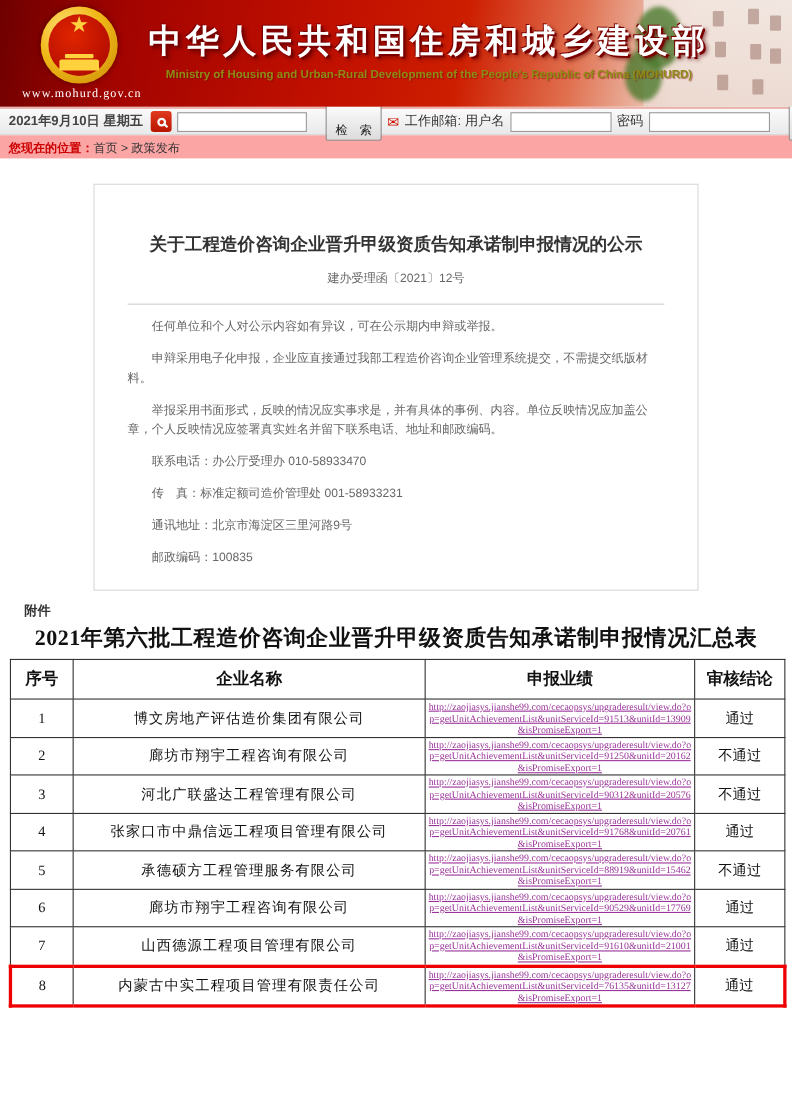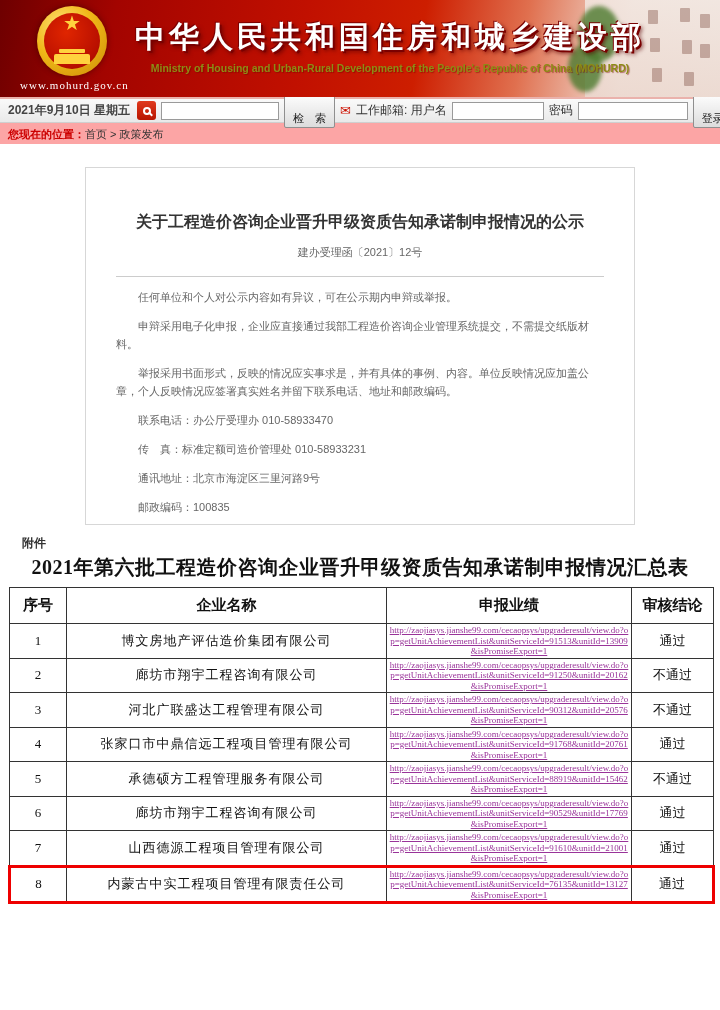--- a/index.html
+++ b/index.html
@@ -38,32 +38,32 @@
     display:flex; align-items:center; justify-content:center; cursor:pointer; flex:0 0 auto; }
   .mag { position:relative; width:8px; height:8px; border:2px solid #fff; border-radius:50%; }
   .mag::after { content:""; position:absolute; width:5px; height:2px; background:#fff;
     right:-4px; bottom:-2px; transform:rotate(45deg); }
   .tb-input { height:18px; border:1px solid #9a9a9a; background:#fff; font-size:11px; padding:0 3px; }
   .inp-search { width:118px; }
   .inp-user { width:92px; }
   .inp-pass { width:110px; }
   .tb-btn { height:20px; border:1px solid #8f8f8f; border-radius:2px;
     background:linear-gradient(180deg,#fdfdfd,#dcdcdc); font-size:11px; color:#222;
-    padding:16px 8px; cursor:pointer; white-space:nowrap; font-family:"Liberation Sans",sans-serif; }
+    padding:16px 8px; cursor:pointer; white-space:nowrap; font-family:"Liberation Sans",sans-serif;margin-left:12px; }
   .mail-icon { color:#cc1100; font-size:13px; line-height:13px; }
   .tb-label { white-space:nowrap; color:#333; }
 
   
   .breadcrumb { height:21px; padding:4px 0 0 8px; font-size:11px; background:#fca5a5; }
   .bc-prefix { color:#cc0000; font-weight:bold; }
   .bc-path { color:#333; }
 
   
   .doc-card { width:550px; margin:23px auto 10px; border:1px solid #d7d7d7; background:#fff;
-    padding:24px 30px 8px; }
+    padding:24px 30px 20px; }
   .doc-title { text-align:center; font-size:16px; font-weight:bold; color:#333; margin-top:20px; }
   .doc-number { text-align:center; font-size:11px; color:#666; margin-top:12px; }
   .doc-divider { border:none; border-top:1px solid #ccc; margin:16px 0 2px; }
   .doc-body p { font-size:11px; color:#666; line-height:18px; text-indent:2em; margin-top:11px;
     font-family:"Liberation Sans",sans-serif; }
 
   
   .attachment { font-size:12px; font-weight:bold; color:#333; padding-left:22px; margin-top:4px; }
   .table-title { text-align:center; font-family:"Liberation Serif",serif; font-size:20px; font-weight:bold;
     color:#111; margin:2px 0 6px; letter-spacing:.5px; }
@@ -129,21 +129,21 @@
 
 <div class="doc-card">
   <div class="doc-title">关于工程造价咨询企业晋升甲级资质告知承诺制申报情况的公示</div>
   <div class="doc-number">建办受理函〔2021〕12号</div>
   <hr class="doc-divider">
   <div class="doc-body">
       <p>任何单位和个人对公示内容如有异议，可在公示期内申辩或举报。</p>
       <p>申辩采用电子化申报，企业应直接通过我部工程造价咨询企业管理系统提交，不需提交纸版材料。</p>
       <p>举报采用书面形式，反映的情况应实事求是，并有具体的事例、内容。单位反映情况应加盖公章，个人反映情况应签署真实姓名并留下联系电话、地址和邮政编码。</p>
       <p>联系电话：办公厅受理办 010-58933470</p>
-      <p>传　真：标准定额司造价管理处 010-58933231</p>
+      <p>传　真：标准定额司造价管理处 001-58933231</p>
       <p>通讯地址：北京市海淀区三里河路9号</p>
       <p>邮政编码：100835</p>
     </div>
 </div>
 
 <div class="attachment">附件</div>
 <div class="table-title">2021年第六批工程造价咨询企业晋升甲级资质告知承诺制申报情况汇总表</div>
 <table class="report">
   <colgroup>
       <col class="c-no">

